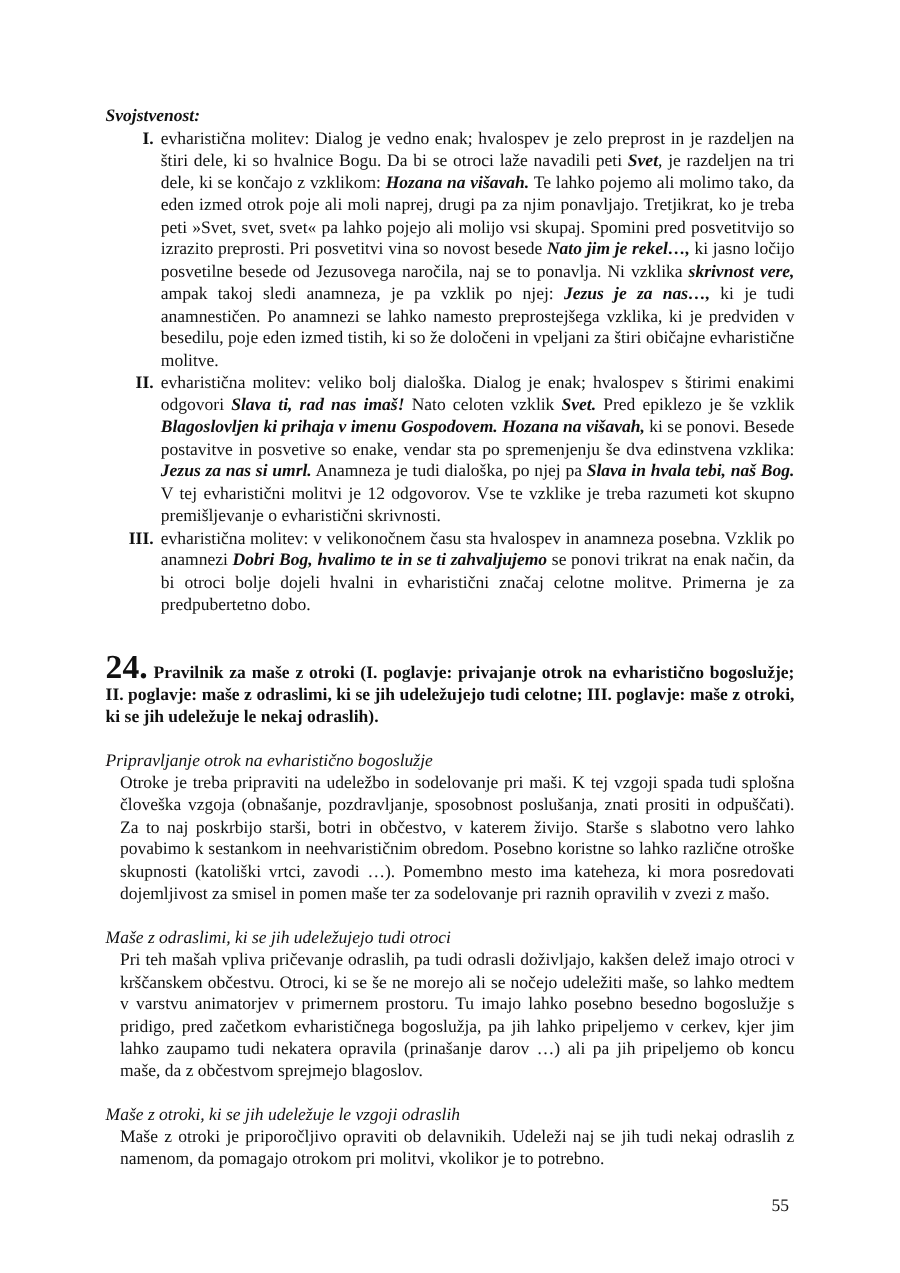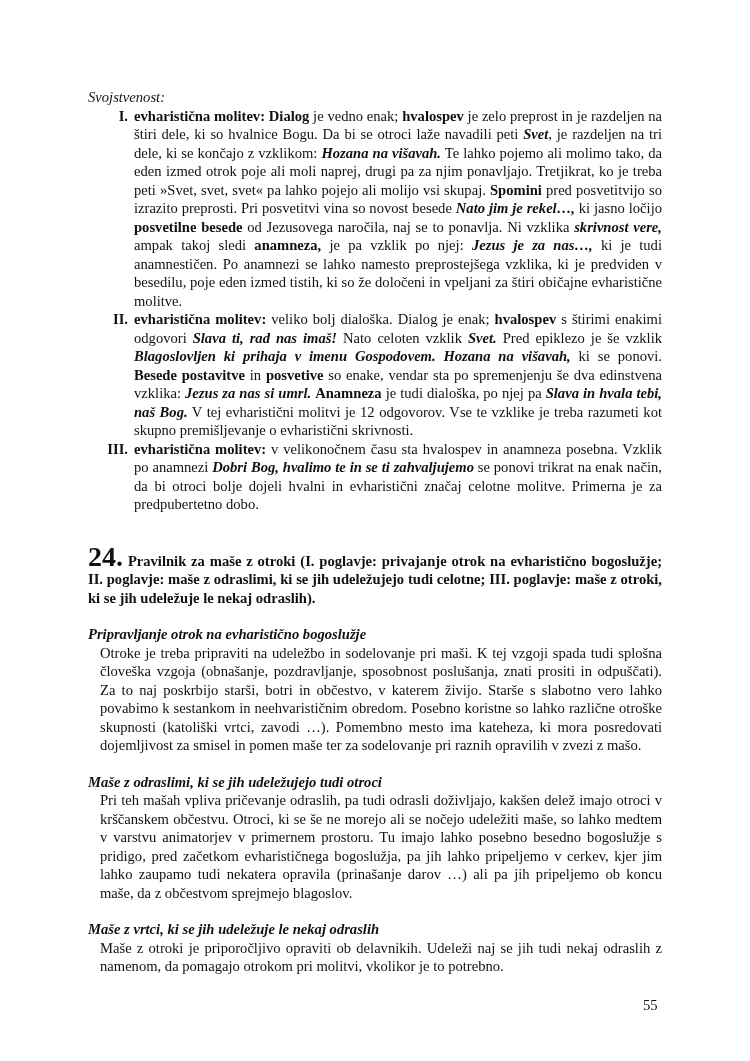--- a/index.html
+++ b/index.html
@@ -1,29 +1,29 @@
 <!DOCTYPE html>
 <html><head>
 <meta charset="utf-8">
 <style>
   html, body { margin: 0; padding: 0; background: #ffffff; }
   body { width: 750px; height: 1061px; position: relative; overflow: hidden;
          font-family: "Liberation Serif", "DejaVu Serif", serif; color: #111; }
   .page { position: absolute; left: 88px; top: 88px; width: 574px; font-size: 14.6px; line-height: 18.5px; }
   .just { text-align: justify; margin-left: 12px; }
-  .heading-label { font-style: italic; font-weight: normal; }
+  .heading-label { font-style: italic; font-weight: bold; }
   ol.roman { list-style: none; margin: 0; padding: 0; }
   ol.roman li { position: relative; padding-left: 46px; text-align: justify; }
   ol.roman li .num { position: absolute; left: 0; width: 40px; text-align: right; font-weight: bold; }
-  .b { font-weight: bold; }
+  .b { font-weight: normal; }
   .bi { font-weight: bold; font-style: italic; }
   .section-title { margin-top: 34px; font-weight: bold; text-align: justify; font-size: 14.6px; line-height: 18.5px; }
   .section-title .sec-num { font-size: 28px; }
   .sub { margin-top: 18px; }
-  .sub-title { font-weight: bold; font-style: italic; }
+  .sub-title { font-weight: normal; font-style: italic; }
   .page-number { position: absolute; left: 643px; top: 997px; font-size: 14.6px; text-align: right; }
 </style>
 </head>
 <body>
 
 <div class="page">
   <div class="heading-label">Svojstvenost:</div>
   <ol class="roman">
     <li>
       <span class="num">I.</span>
@@ -48,18 +48,18 @@
     <div class="sub-title">Pripravljanje otrok na evharistično bogoslužje</div>
     <div class="just">Otroke je treba pripraviti na udeležbo in sodelovanje pri maši. K tej vzgoji spada tudi splošna človeška vzgoja (obnašanje, pozdravljanje, sposobnost poslušanja, znati prositi in odpuščati). Za to naj poskrbijo starši, botri in občestvo, v katerem živijo. Starše s slabotno vero lahko povabimo k sestankom in neehvarističnim obredom. Posebno koristne so lahko različne otroške skupnosti (katoliški vrtci, zavodi …). Pomembno mesto ima kateheza, ki mora posredovati dojemljivost za smisel in pomen maše ter za sodelovanje pri raznih opravilih v zvezi z mašo.</div>
   </div>
 
   <div class="sub">
     <div class="sub-title">Maše z odraslimi, ki se jih udeležujejo tudi otroci</div>
     <div class="just">Pri teh mašah vpliva pričevanje odraslih, pa tudi odrasli doživljajo, kakšen delež imajo otroci v krščanskem občestvu. Otroci, ki se še ne morejo ali se nočejo udeležiti maše, so lahko medtem v varstvu animatorjev v primernem prostoru. Tu imajo lahko posebno besedno bogoslužje s pridigo, pred začetkom evharističnega bogoslužja, pa jih lahko pripeljemo v cerkev, kjer jim lahko zaupamo tudi nekatera opravila (prinašanje darov …) ali pa jih pripeljemo ob koncu maše, da z občestvom sprejmejo blagoslov.</div>
   </div>
 
   <div class="sub">
-    <div class="sub-title">Maše z vrtci, ki se jih udeležuje le nekaj odraslih</div>
+    <div class="sub-title">Maše z otroki, ki se jih udeležuje le vzgoji odraslih</div>
     <div class="just">Maše z otroki je priporočljivo opraviti ob delavnikih. Udeleži naj se jih tudi nekaj odraslih z namenom, da pomagajo otrokom pri molitvi, vkolikor je to potrebno.</div>
   </div>
 </div>
 
 <div class="page-number">55</div>
 
 </body></html>

